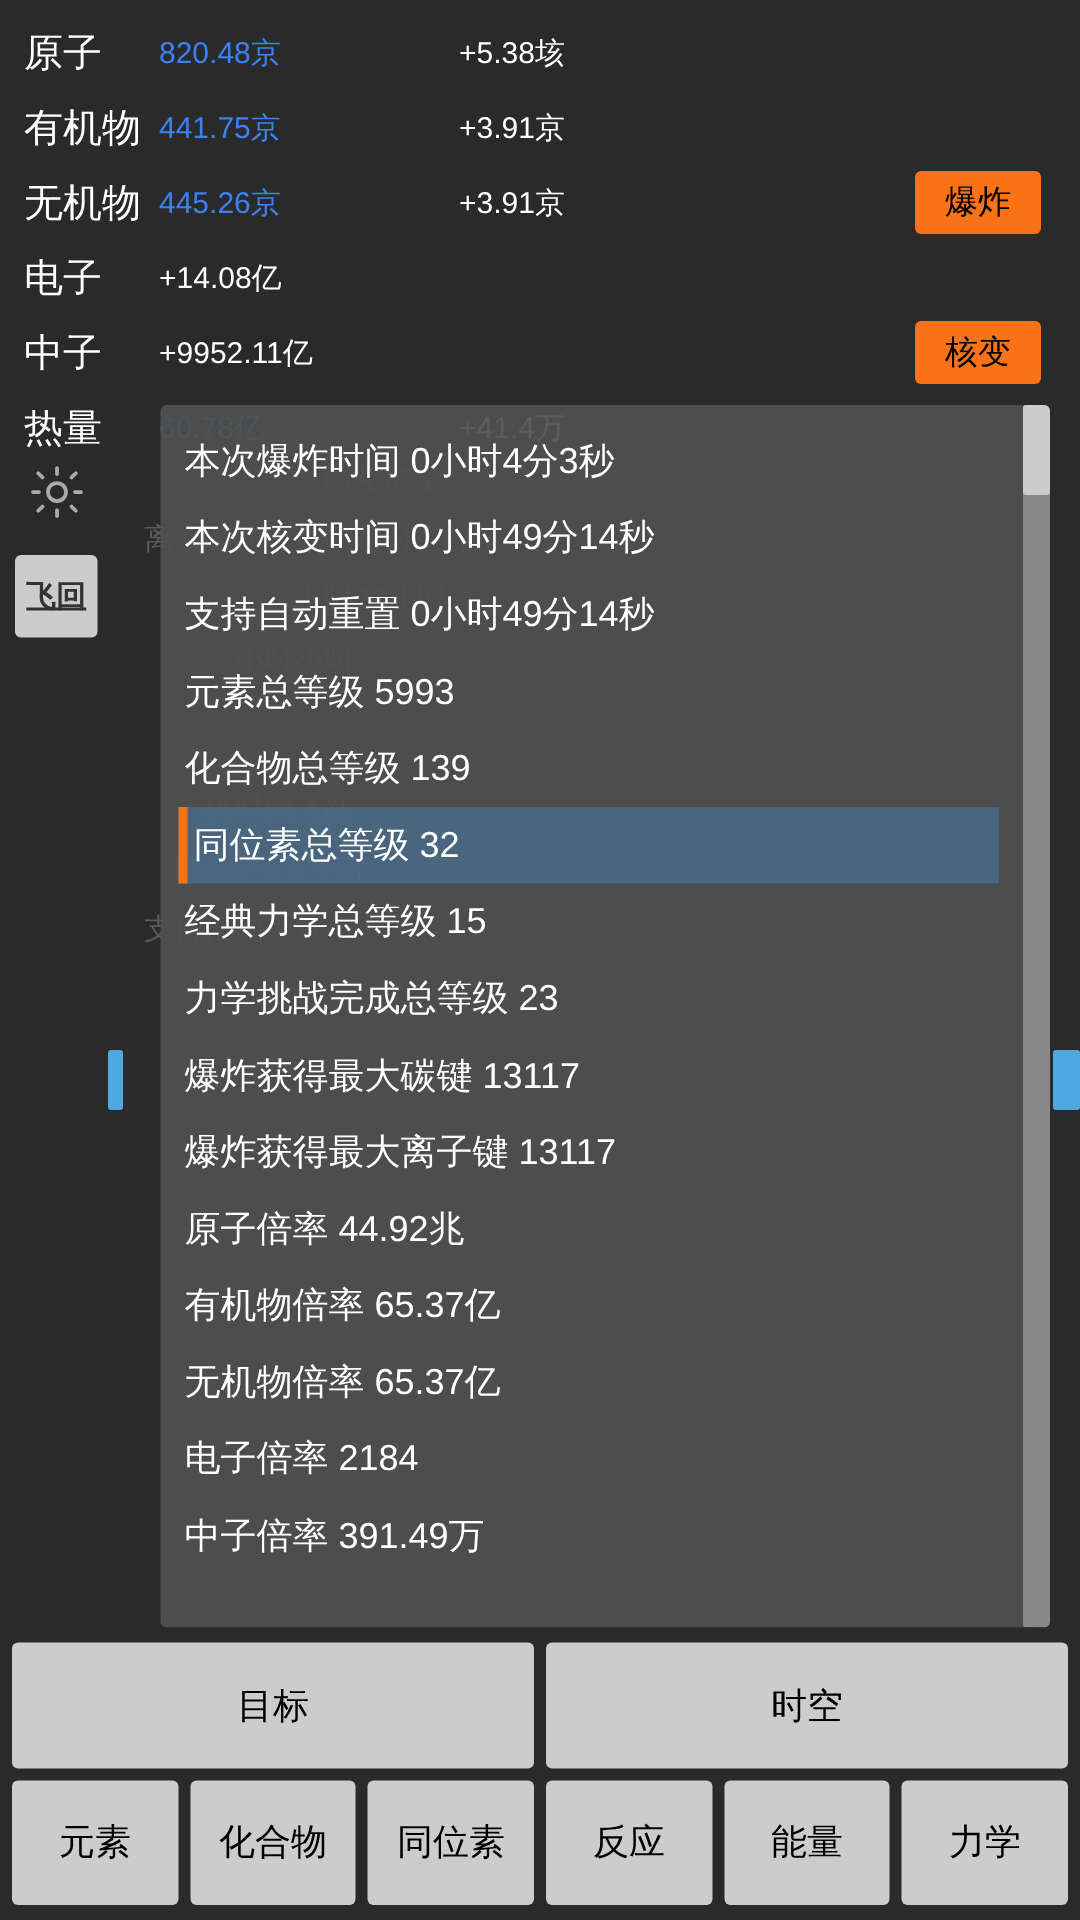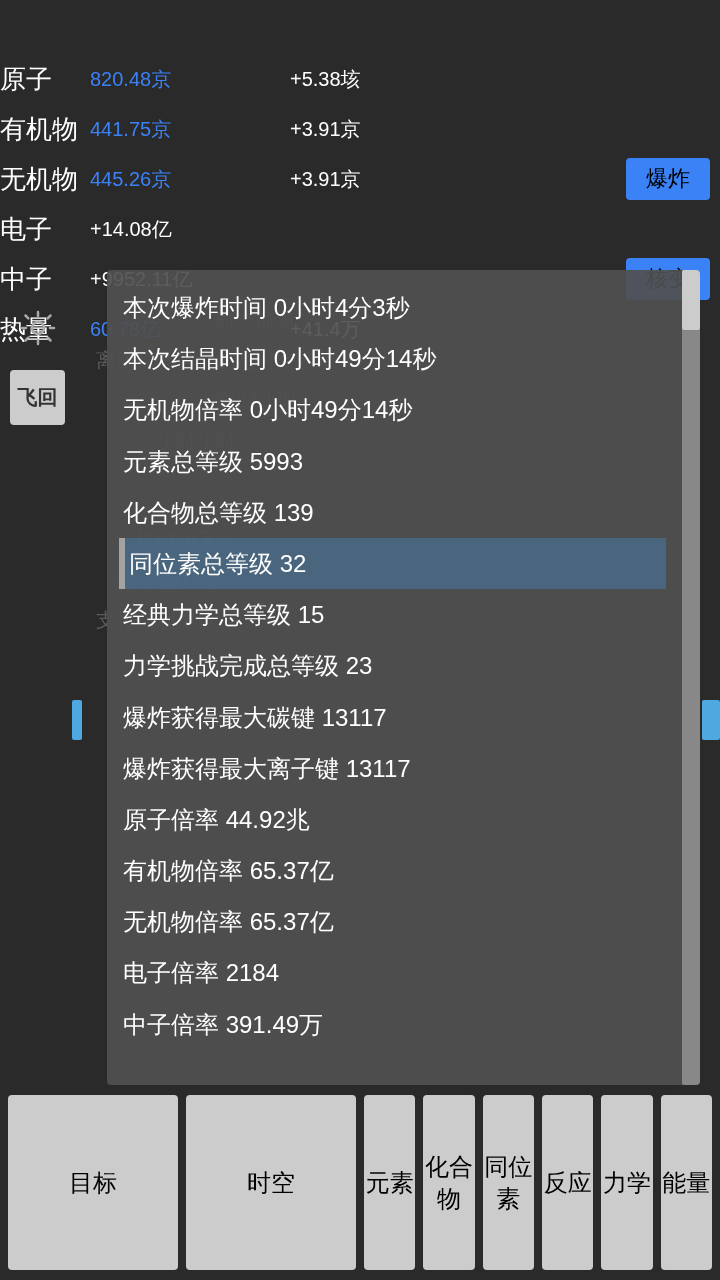--- a/index.html
+++ b/index.html
@@ -8,23 +8,22 @@
       height: 1280px;
       background-color: #2a2a2a;
       font-family: sans-serif;
       color: #ffffff;
       overflow: hidden;
       position: relative;
     }
 
     
     .stats-area {
-      padding: 10px 0;
+      padding: 10px 16px;
       background: #2a2a2a;
-      margin-top: 44px;
     }
     .stat-row {
       display: flex;
       align-items: center;
       height: 50px;
       position: relative;
     }
     .stat-name {
       width: 90px;
       font-size: 26px;
@@ -35,21 +34,21 @@
       font-size: 20px;
       color: #3b82f6;
     }
     .stat-delta {
       font-size: 20px;
       color: #ffffff;
     }
     .stat-button {
       position: absolute;
       right: 10px;
-      background: #3b82f6;
+      background: #f97316;
       color: #000000;
       border: none;
       font-size: 22px;
       padding: 6px 20px;
       border-radius: 4px;
       cursor: pointer;
     }
 
     
     .overlay-panel {
@@ -72,21 +71,21 @@
     .overlay-content::-webkit-scrollbar { display: none; }
     .stat-item {
       font-size: 24px;
       color: #ffffff;
       padding: 10px 0;
       line-height: 1.3;
     }
     .stat-item.highlighted {
       background: rgba(70, 140, 200, 0.4);
       padding-left: 4px;
-      border-left: 6px solid #a3a3a3;
+      border-left: 6px solid #f97316;
       margin-left: -4px;
     }
 
     
     .overlay-scrollbar {
       width: 18px;
       background: #888;
       border-radius: 2px;
       position: relative;
     }
@@ -135,20 +134,21 @@
       height: 55px;
       background: #cccccc;
       color: #000;
       border: none;
       font-size: 18px;
       display: flex;
       align-items: center;
       justify-content: center;
       border-radius: 4px;
       flex-direction: column;
+      text-decoration: underline;
     }
 
     
     .right-side-bar {
       position: absolute;
       right: 0;
       top: 700px;
       width: 18px;
       height: 40px;
       background: #4fa8e0;
@@ -166,21 +166,21 @@
 
     
     .bottom-nav {
       position: absolute;
       bottom: 0;
       left: 0;
       right: 0;
       height: 195px;
       background: #2a2a2a;
       display: flex;
-      flex-direction: row;
+      flex-direction: column;
       padding: 10px 8px;
       gap: 8px;
     }
     .nav-row {
       display: flex;
       gap: 8px;
       flex: 1;
     }
     .nav-btn {
       flex: 1;
@@ -246,22 +246,22 @@
     <circle cx="20" cy="20" r="6" stroke="#aaa" stroke-width="2.5" fill="none"></circle>
     <path d="M20 4v4M20 32v4M4 20h4M32 20h4M7.5 7.5l2.8 2.8M29.7 29.7l2.8 2.8M7.5 32.5l2.8-2.8M29.7 10.3l2.8-2.8" stroke="#aaa" stroke-width="2.5" stroke-linecap="round"></path>
   </svg>
 </div>
 
 <div class="left-panel-btn" style="font-size:20px; font-weight:bold; color:#333;">飞回</div>
 
 <div class="overlay-panel">
   <div class="overlay-content" id="overlay-list">
   <div class="stat-item">本次爆炸时间 0小时4分3秒</div>
-      <div class="stat-item">本次结晶时间 0小时49分14秒</div>
-      <div class="stat-item">无机物倍率 0小时49分14秒</div>
+      <div class="stat-item">本次核变时间 0小时49分14秒</div>
+      <div class="stat-item">支持自动重置 0小时49分14秒</div>
       <div class="stat-item">元素总等级 5993</div>
       <div class="stat-item">化合物总等级 139</div>
       <div class="stat-item highlighted">同位素总等级 32</div>
       <div class="stat-item">经典力学总等级 15</div>
       <div class="stat-item">力学挑战完成总等级 23</div>
       <div class="stat-item">爆炸获得最大碳键 13117</div>
       <div class="stat-item">爆炸获得最大离子键 13117</div>
       <div class="stat-item">原子倍率 44.92兆</div>
       <div class="stat-item">有机物倍率 65.37亿</div>
       <div class="stat-item">无机物倍率 65.37亿</div>
@@ -279,16 +279,16 @@
 <div class="bottom-nav">
   <div class="nav-row">
     <button class="nav-btn" id="nav-target">目标</button>
     <button class="nav-btn" id="nav-spacetime">时空</button>
   </div>
   <div class="nav-row">
     <button class="nav-btn" id="nav-element">元素</button>
     <button class="nav-btn" id="nav-compound">化合物</button>
     <button class="nav-btn" id="nav-isotope">同位素</button>
     <button class="nav-btn" id="nav-reaction">反应</button>
+    <button class="nav-btn" id="nav-energy">能量</button>
     <button class="nav-btn" id="nav-mechanics">力学</button>
-    <button class="nav-btn" id="nav-energy">能量</button>
   </div>
 </div>
 
 </body></html>

